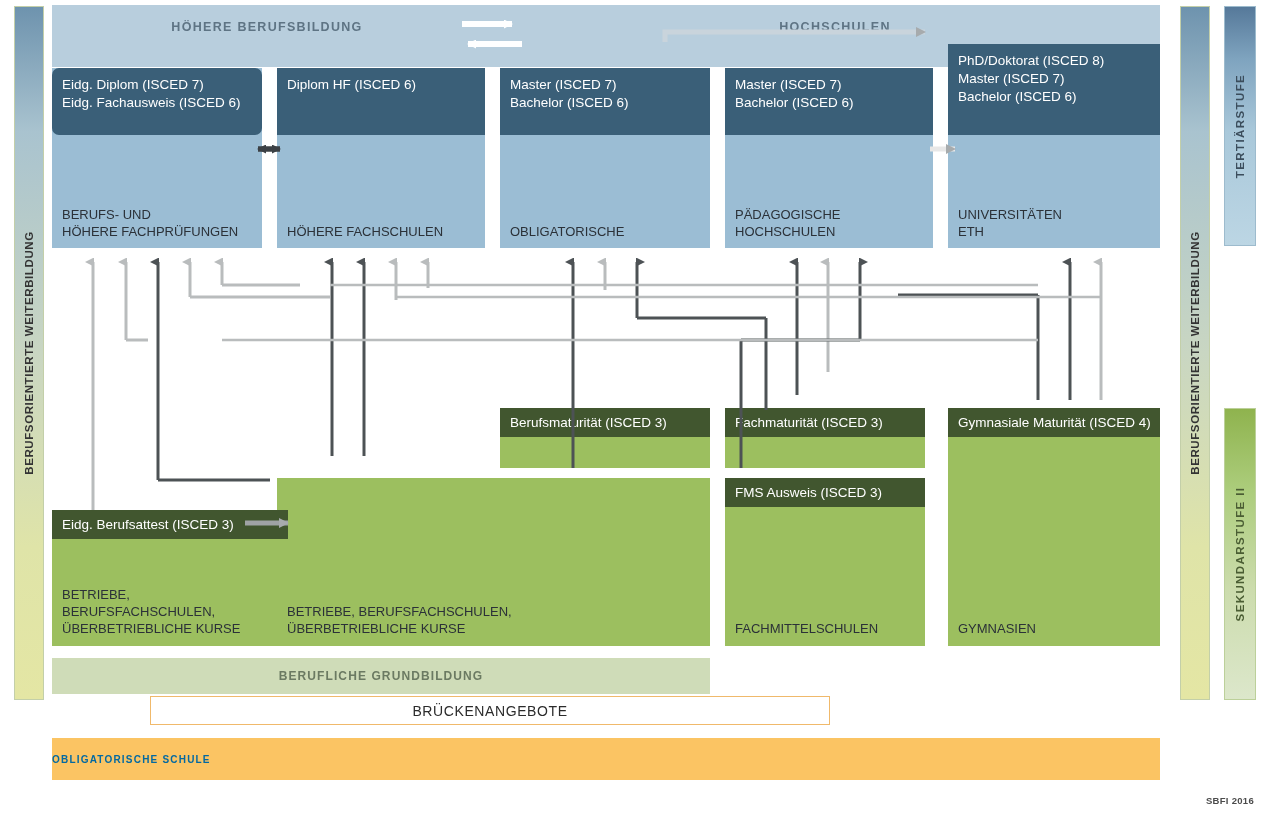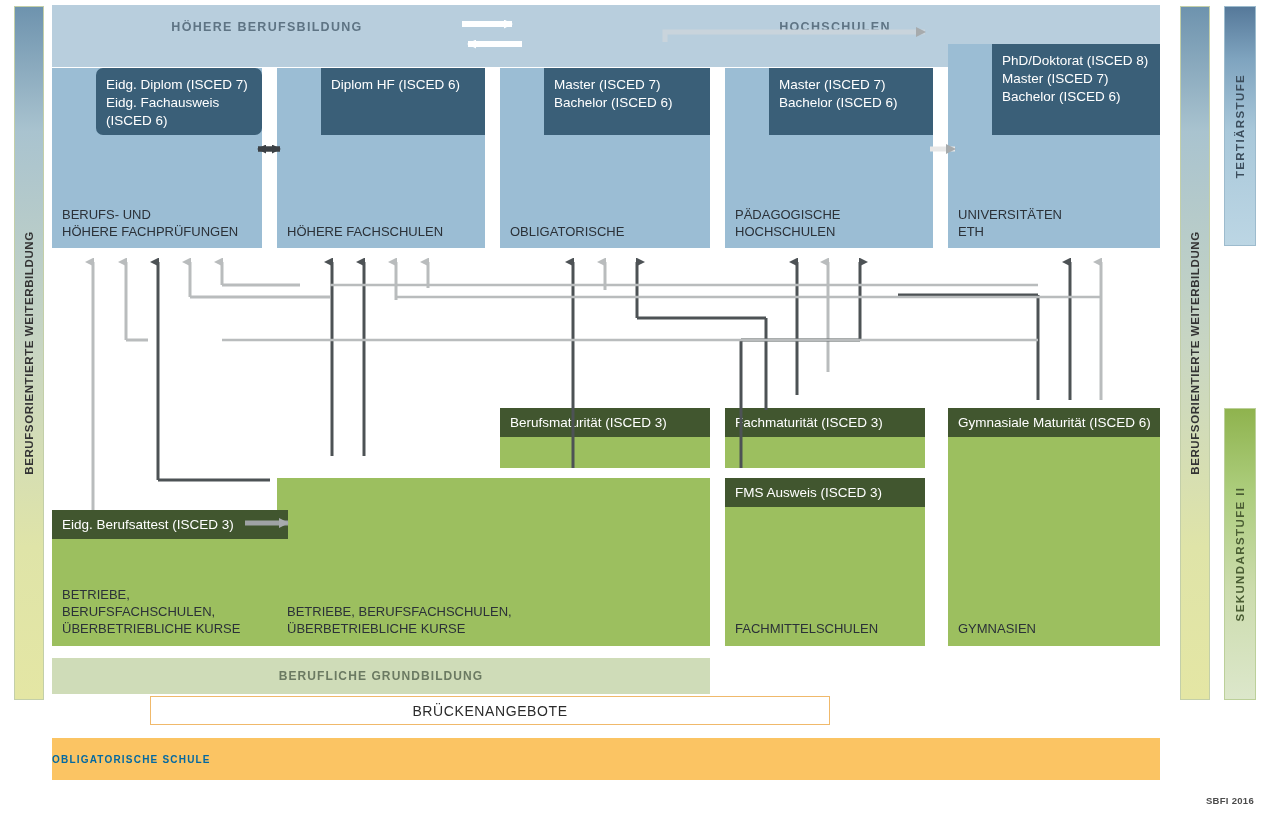--- a/index.html
+++ b/index.html
@@ -35,21 +35,21 @@
   .level-tert .vlabel{color:#3b4d5c;letter-spacing:1.4px;}
   .level-sek .vlabel{color:#4a5d33;letter-spacing:1.4px;}
 
   
   .band-top{background:#b8cedd;}
   .band-title{
     position:absolute;top:20px;
     font-size:12.5px;font-weight:bold;letter-spacing:1.3px;color:#5e7484;
     white-space:nowrap;
   }
-  .tcol{background:#9bbdd4;padding-left:44px;}
+  .tcol{background:#9bbdd4;}
   .tcol-head{
     background:#3a5f78;color:#ffffff;
     font-size:13.5px;line-height:18px;
     padding:8px 9px 8px 10px;
   }
   .tcol-foot{
     position:absolute;left:10px;bottom:8px;
     font-size:13px;line-height:17px;color:#2b3138;
     white-space:nowrap;
   }
@@ -169,21 +169,21 @@
     </div>
   </div>
 
   <div class="abs gbox" style="left:500px;top:408px;width:210px;height:60px;">
     <div class="ghead">Berufsmaturität (ISCED 3)</div>
   </div>
   <div class="abs gbox" style="left:725px;top:408px;width:200px;height:60px;">
     <div class="ghead">Fachmaturität (ISCED 3)</div>
   </div>
   <div class="abs gbox" style="left:948px;top:408px;width:212px;height:238px;">
-    <div class="ghead">Gymnasiale Maturität (ISCED 6)</div>
+    <div class="ghead">Gymnasiale Maturität (ISCED 4)</div>
     <div class="gfoot">
       <div>GYMNASIEN</div>
     </div>
   </div>
 
   <div class="abs gbox" style="left:277px;top:478px;width:433px;height:168px;">
     <div class="gfoot">
       <div>BETRIEBE, BERUFSFACHSCHULEN,</div>
       <div>ÜBERBETRIEBLICHE KURSE</div>
     </div>

